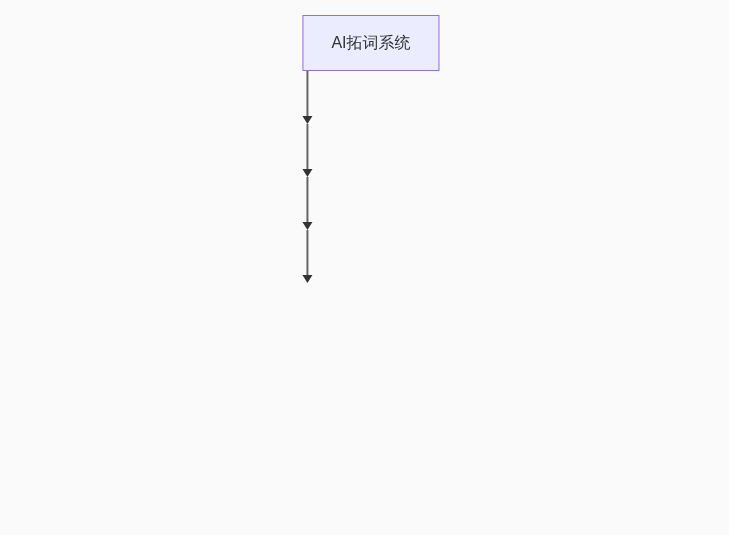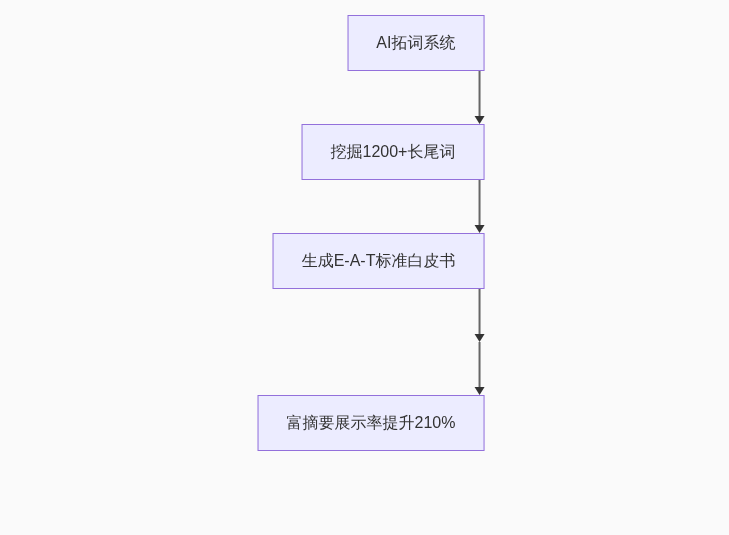--- a/index.html
+++ b/index.html
@@ -11,21 +11,21 @@
     font-family: "Liberation Sans", "DejaVu Sans", sans-serif;
     overflow: hidden;
   }
   .flowchart {
     position: absolute;
     left: 371px;
     top: 15px;
     transform: translateX(-50%);
     display: flex;
     flex-direction: column;
-    align-items: flex-end;
+    align-items: flex-start;
   }
   .flow-node {
     box-sizing: border-box;
     height: 56px;
     padding: 0 28px;
     display: flex;
     align-items: center;
     justify-content: center;
     background: #ECECFF;
     border: 1px solid #9370DB;
@@ -59,41 +59,32 @@
 
   <div class="flow-node">
     <span>AI拓词系统</span>
   </div>
 
   <div class="flow-arrow">
     <div class="edge-line"></div>
     <div class="arrowhead"></div>
   </div>
 
-  <div class="flow-node">
-    <span>挖掘1200+长尾词</span>
-  </div>
-
-  <div class="flow-arrow">
-    <div class="edge-line"></div>
-    <div class="arrowhead"></div>
-  </div>
-
-  <div class="flow-node">
-    <span>生成E-A-T标准白皮书</span>
-  </div>
 
   <div class="flow-arrow">
     <div class="edge-line"></div>
     <div class="arrowhead"></div>
   </div>
 
 
   <div class="flow-arrow">
     <div class="edge-line"></div>
     <div class="arrowhead"></div>
   </div>
 
-  <div class="flow-node">
-    <span>富摘要展示率提升210%</span>
+
+  <div class="flow-arrow">
+    <div class="edge-line"></div>
+    <div class="arrowhead"></div>
   </div>
+
 
 </div>
 
 </body></html>

